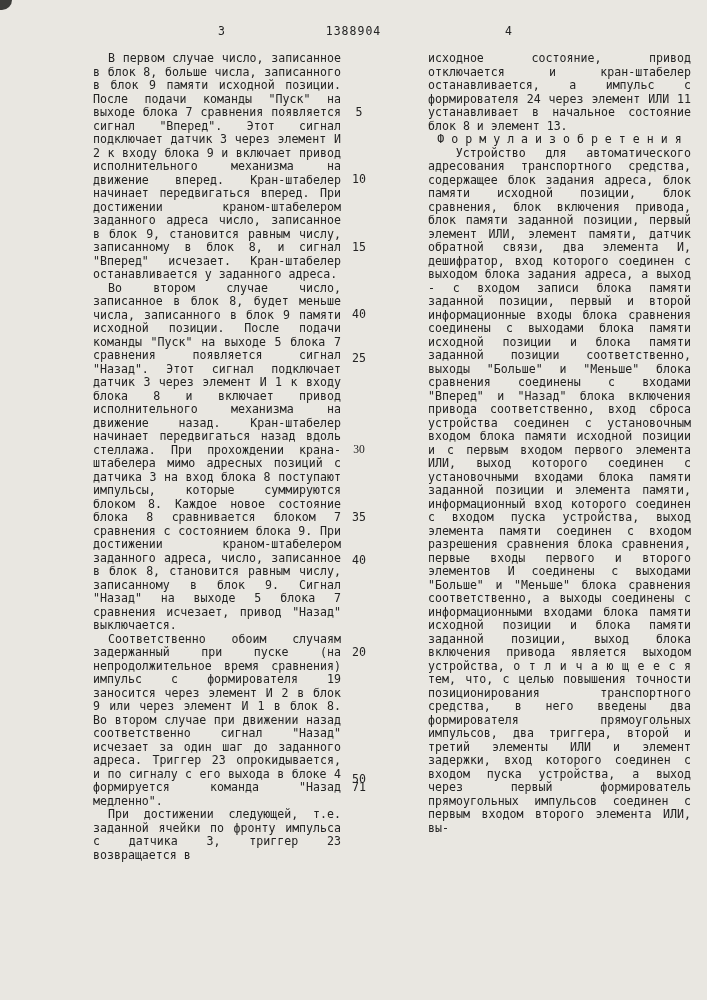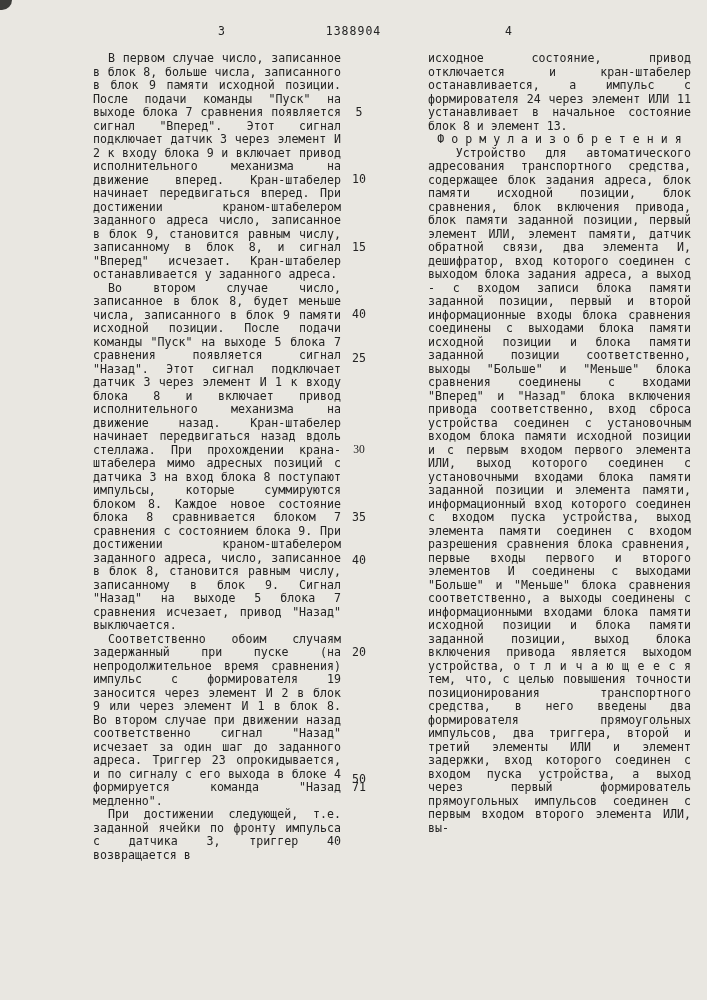--- a/index.html
+++ b/index.html
@@ -77,21 +77,21 @@
     <span class="ln ln8">40</span>
     <span class="ln ln9">20</span>
     <span class="ln ln10">50</span>
     <span class="ln ln11">71</span>
   </div>
 
   <div class="col col-left">
     <p class="indent">В первом случае число, записанное в блок 8, больше числа, записанного в блок 9 памяти исходной позиции. После подачи команды "Пуск" на выходе блока 7 сравнения появляется сигнал "Вперед". Этот сигнал подключает датчик 3 через элемент И 2 к входу блока 9 и включает привод исполнительного механизма на движение вперед. Кран-штабелер начинает передвигаться вперед. При достижении краном-штабелером заданного адреса число, записанное в блок 9, становится равным числу, записанному в блок 8, и сигнал "Вперед" исчезает. Кран-штабелер останавливается у заданного адреса.</p>
     <p class="indent">Во втором случае число, записанное в блок 8, будет меньше числа, записанного в блок 9 памяти исходной позиции. После подачи команды "Пуск" на выходе 5 блока 7 сравнения появляется сигнал "Назад". Этот сигнал подключает датчик 3 через элемент И 1 к входу блока 8 и включает привод исполнительного механизма на движение назад. Кран-штабелер начинает передвигаться назад вдоль стеллажа. При прохождении крана-штабелера мимо адресных позиций с датчика 3 на вход блока 8 поступают импульсы, которые суммируются блоком 8. Каждое новое состояние блока 8 сравнивается блоком 7 сравнения с состоянием блока 9. При достижении краном-штабелером заданного адреса, число, записанное в блок 8, становится равным числу, записанному в блок 9. Сигнал "Назад" на выходе 5 блока 7 сравнения исчезает, привод "Назад" выключается.</p>
     <p class="indent">Соответственно обоим случаям задержанный при пуске (на непродолжительное время сравнения) импульс с формирователя 19 заносится через элемент И 2 в блок 9 или через элемент И 1 в блок 8. Во втором случае при движении назад соответственно сигнал "Назад" исчезает за один шаг до заданного адреса. Триггер 23 опрокидывается, и по сигналу с его выхода в блоке 4 формируется команда "Назад медленно".</p>
-    <p class="indent">При достижении следующей, т.е. заданной ячейки по фронту импульса с датчика 3, триггер 40 возвращается в</p>
+    <p class="indent">При достижении следующей, т.е. заданной ячейки по фронту импульса с датчика 3, триггер 23 возвращается в</p>
   </div>
 
   <div class="col col-right">
     <p>исходное состояние, привод отключается и кран-штабелер останавливается, а импульс с формирователя 24 через элемент ИЛИ 11 устанавливает в начальное состояние блок 8 и элемент 13.</p>
     <p class="formula-heading">Ф о р м у л а   и з о б р е т е н и я</p>
     <p class="claim">Устройство для автоматического адресования транспортного средства, содержащее блок задания адреса, блок памяти исходной позиции, блок сравнения, блок включения привода, блок памяти заданной позиции, первый элемент ИЛИ, элемент памяти, датчик обратной связи, два элемента И, дешифратор, вход которого соединен с выходом блока задания адреса, а выход - с входом записи блока памяти заданной позиции, первый и второй информационные входы блока сравнения соединены с выходами блока памяти исходной позиции и блока памяти заданной позиции соответственно, выходы "Больше" и "Меньше" блока сравнения соединены с входами "Вперед" и "Назад" блока включения привода соответственно, вход сброса устройства соединен с установочным входом блока памяти исходной позиции и с первым входом первого элемента ИЛИ, выход которого соединен с установочными входами блока памяти заданной позиции и элемента памяти, информационный вход которого соединен с входом пуска устройства, выход элемента памяти соединен с входом разрешения сравнения блока сравнения, первые входы первого и второго элементов И соединены с выходами "Больше" и "Меньше" блока сравнения соответственно, а выходы соединены с информационными входами блока памяти исходной позиции и блока памяти заданной позиции, выход блока включения привода является выходом устройства, о т л и ч а ю щ е е с я  тем, что, с целью повышения точности позиционирования транспортного средства, в него введены два формирователя прямоугольных импульсов, два триггера, второй и третий элементы ИЛИ и элемент задержки, вход которого соединен с входом пуска устройства, а выход через первый формирователь прямоугольных импульсов соединен с первым входом второго элемента ИЛИ, вы-</p>
   </div>
 
 </div>
 

